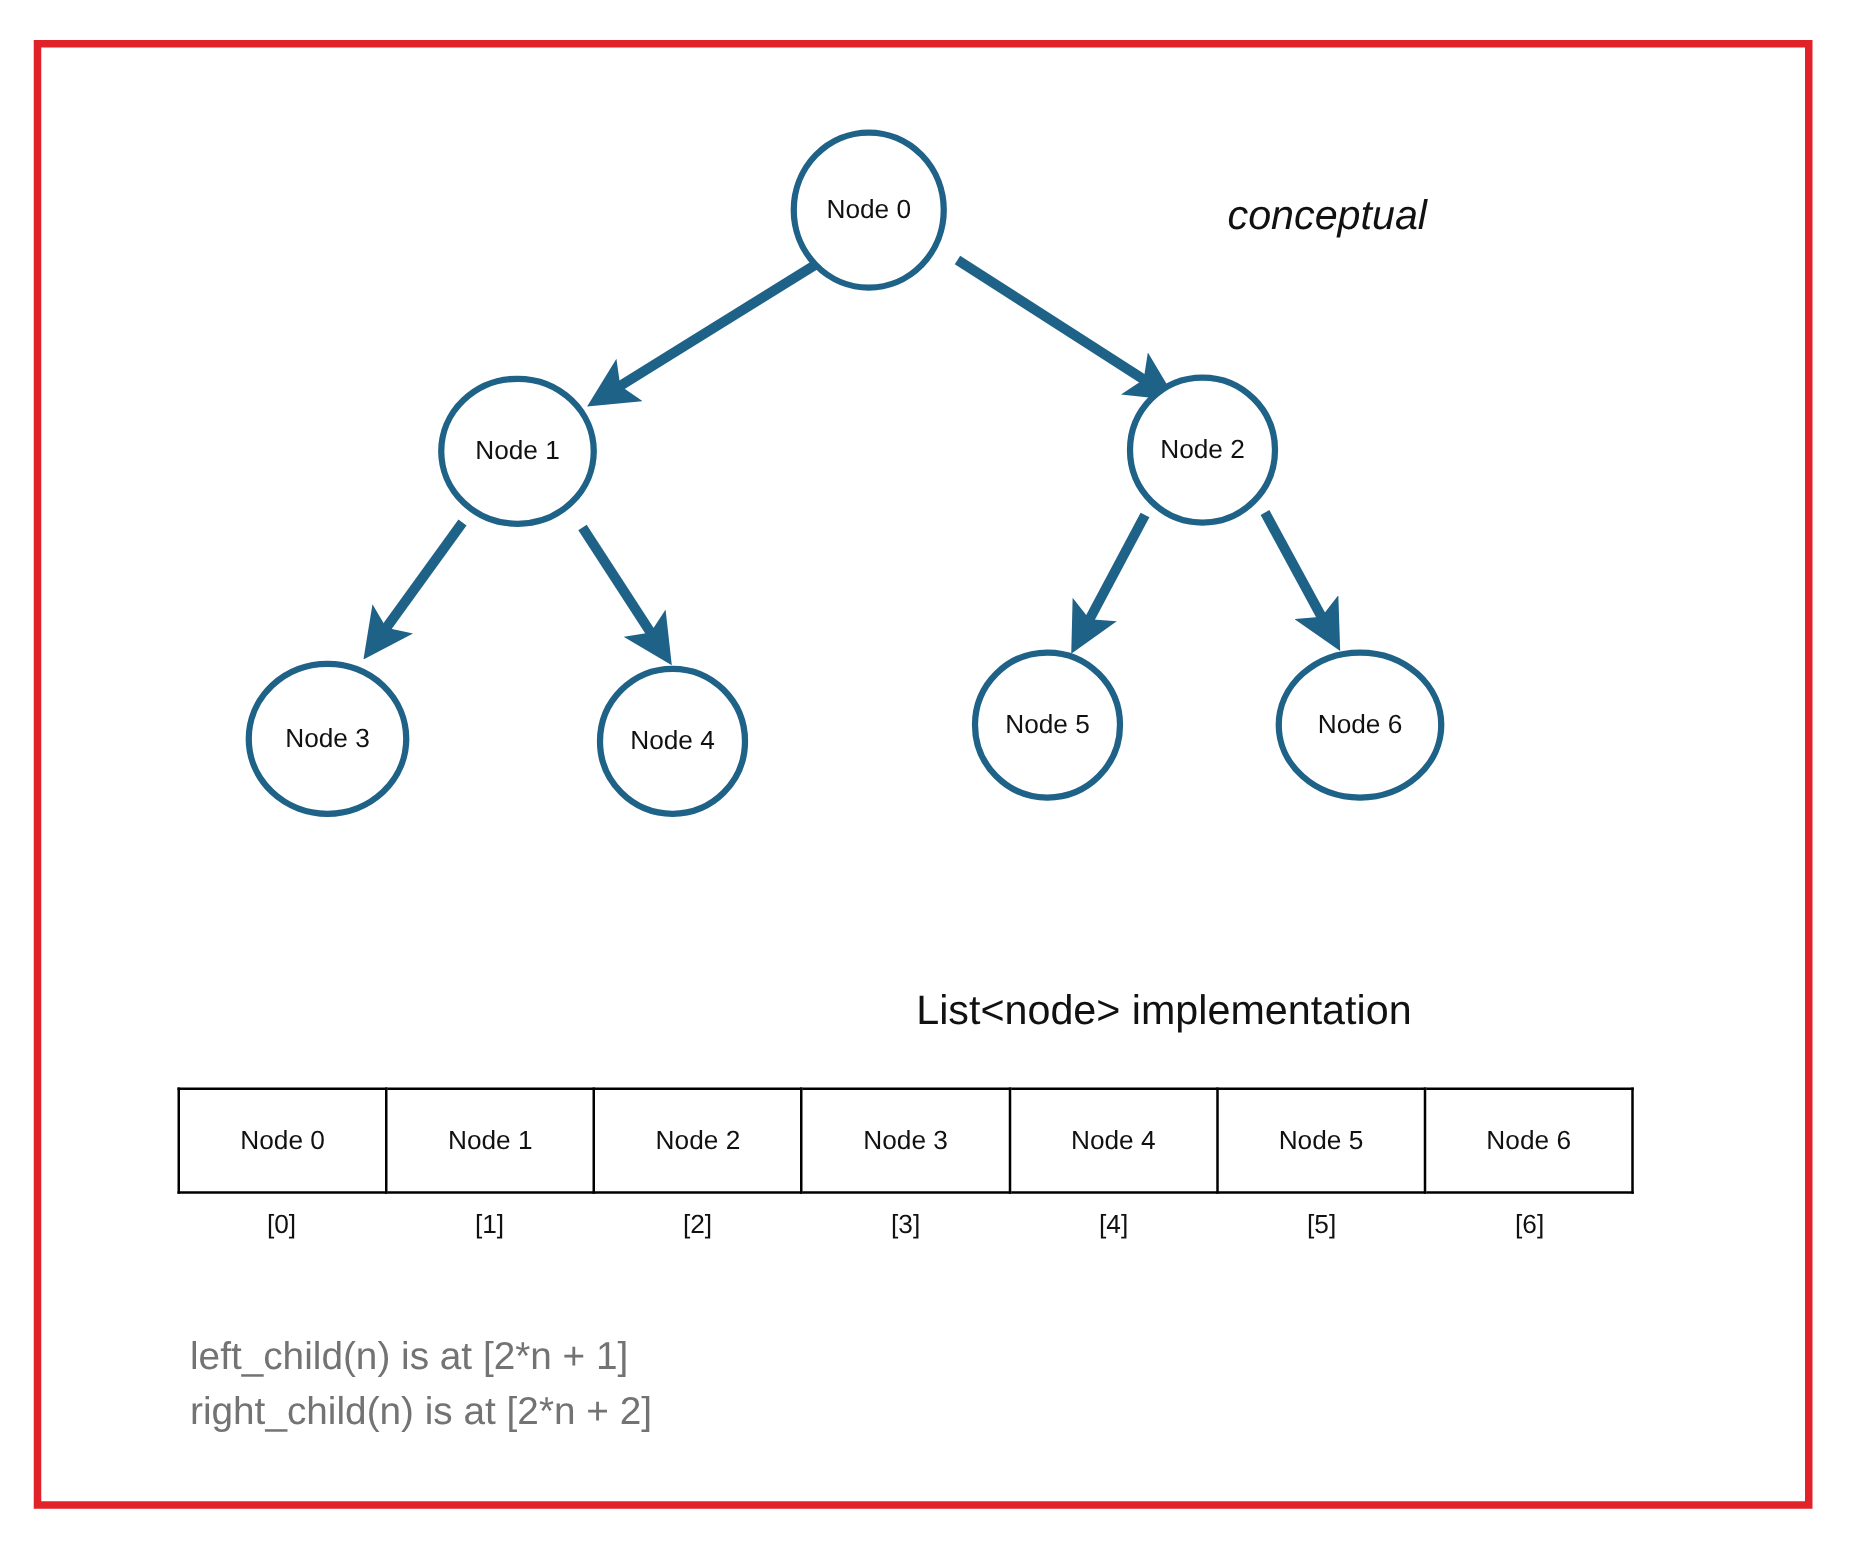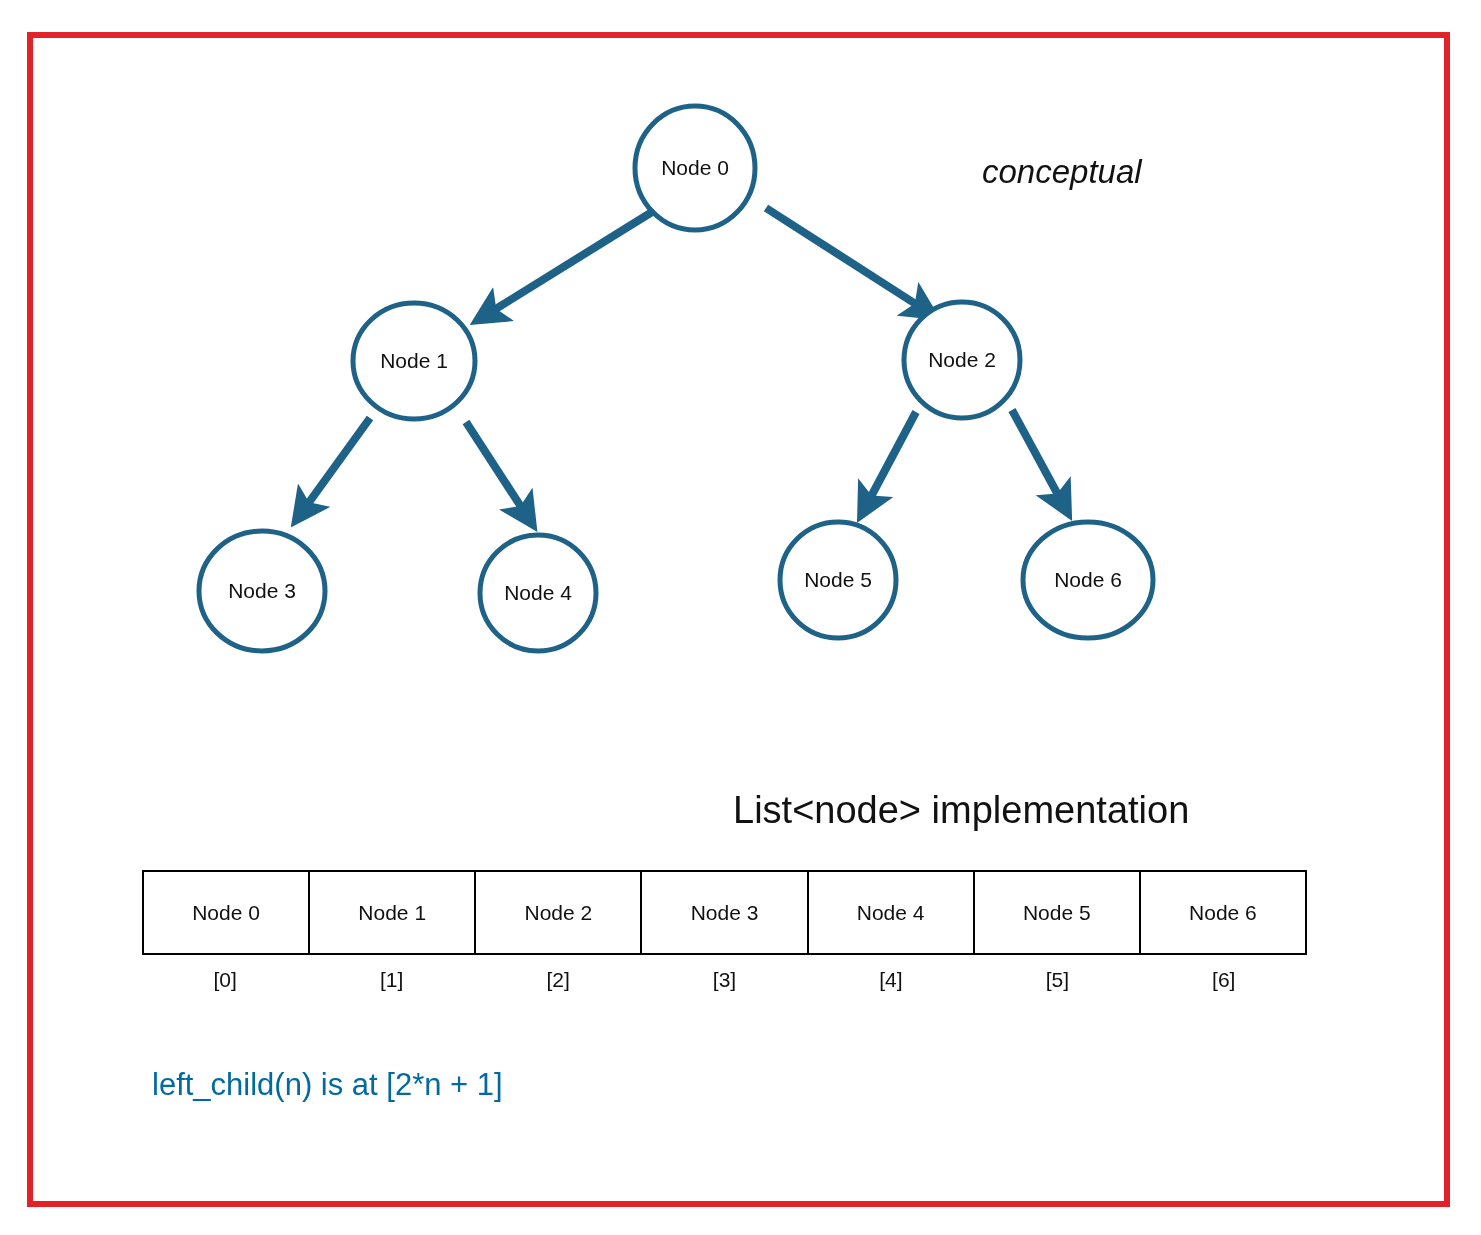--- a/index.html
+++ b/index.html
@@ -57,21 +57,21 @@
     top: 153px;
     font-size: 33px;
     color: #111111;
     white-space: nowrap;
     font-style: italic;
   }
   #list-impl-title {
     position: absolute;
     left: 733px;
     top: 789px;
-    font-size: 38px;
+    font-size: 33px;
     color: #111111;
     white-space: nowrap;
   }
   #array-table {
     position: absolute;
     left: 142px;
     top: 870px;
     width: 1165px;
     height: 85px;
     border-collapse: collapse;
@@ -96,21 +96,21 @@
     flex: 1 1 0;
     text-align: center;
     font-size: 21px;
     color: #111111;
   }
   #formula-block {
     position: absolute;
     left: 152px;
     top: 1063px;
     font-size: 31px;
-    color: #0369a1;
+    color: #737373;
     line-height: 1.42;
   }
   .formula-line {
     white-space: nowrap;
   }
 </style>
 </head>
 <body>
 
 <div id="canvas">
@@ -186,15 +186,16 @@
       <div class="index-cell">[1]</div>
       <div class="index-cell">[2]</div>
       <div class="index-cell">[3]</div>
       <div class="index-cell">[4]</div>
       <div class="index-cell">[5]</div>
       <div class="index-cell">[6]</div>
     </div>
 
   <div id="formula-block">
     <div class="formula-line">left_child(n) is at [2*n + 1]</div>
+    <div class="formula-line">right_child(n) is at [2*n + 2]</div>
   </div>
 
 </div>
 
 </body></html>

